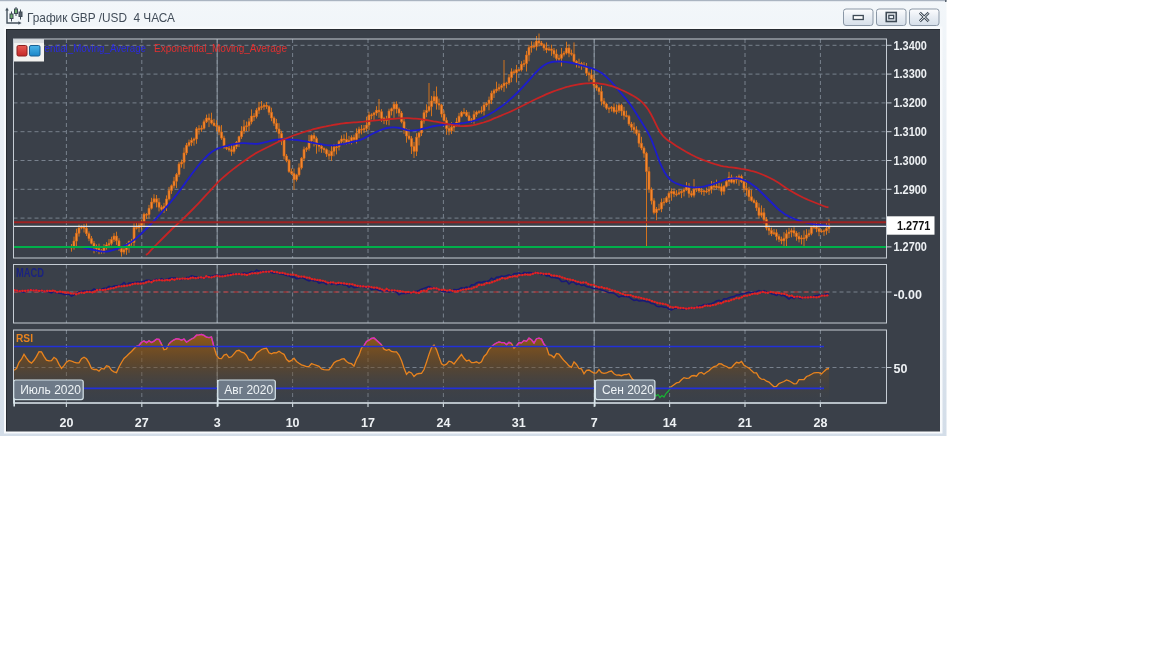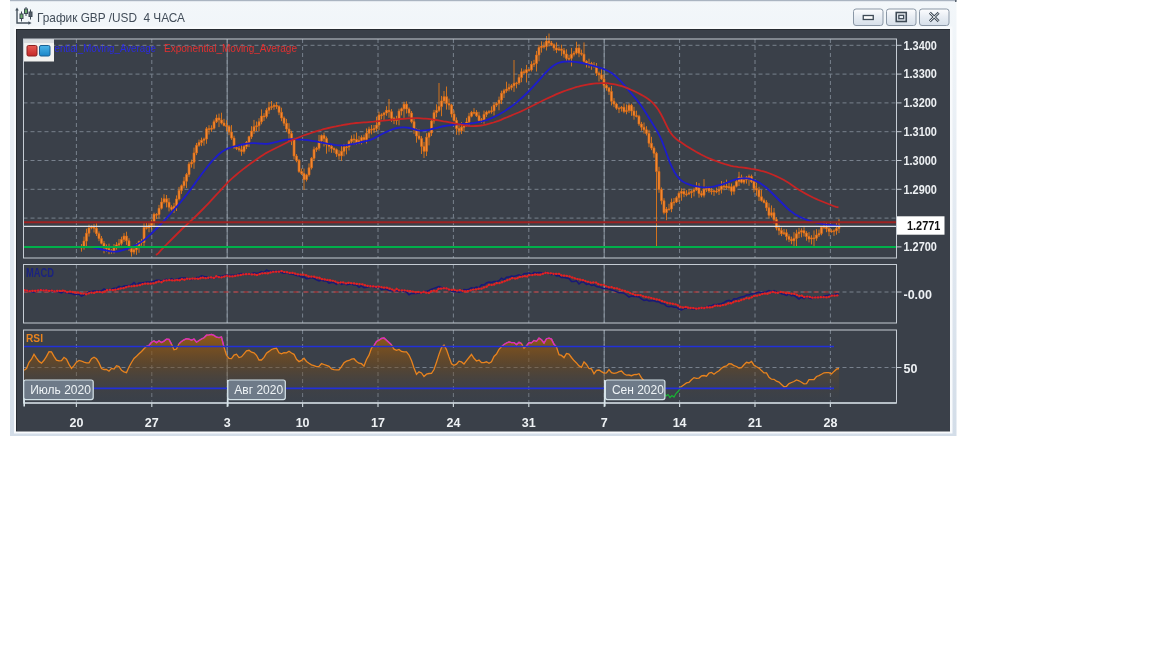--- a/index.html
+++ b/index.html
@@ -1,16 +1,16 @@
 <!DOCTYPE html>
 <html><head><meta charset="utf-8"><title>График GBP /USD  4 ЧАСА</title>
 <style>
 html,body{margin:0;padding:0;background:#ffffff;width:1152px;height:648px;overflow:hidden;}
 body{font-family:"Liberation Sans",sans-serif;}
-#win{position:absolute;left:0;top:0;padding-left:10px;}
+#win{position:absolute;left:0;top:0;}
 </style></head>
 <body>
 <div id="win"><svg width="947" height="438" viewBox="0 0 947 438" font-family="Liberation Sans, sans-serif">
 <defs>
 <linearGradient id="tg" x1="0" y1="0" x2="0" y2="1">
  <stop offset="0" stop-color="#f3f7fa"></stop>
           <stop offset="0.5" stop-color="#e2e9f1"></stop>
           <stop offset="1" stop-color="#d3dde8"></stop>
 </linearGradient>
 <linearGradient id="bg" x1="0" y1="0" x2="0" y2="1">

